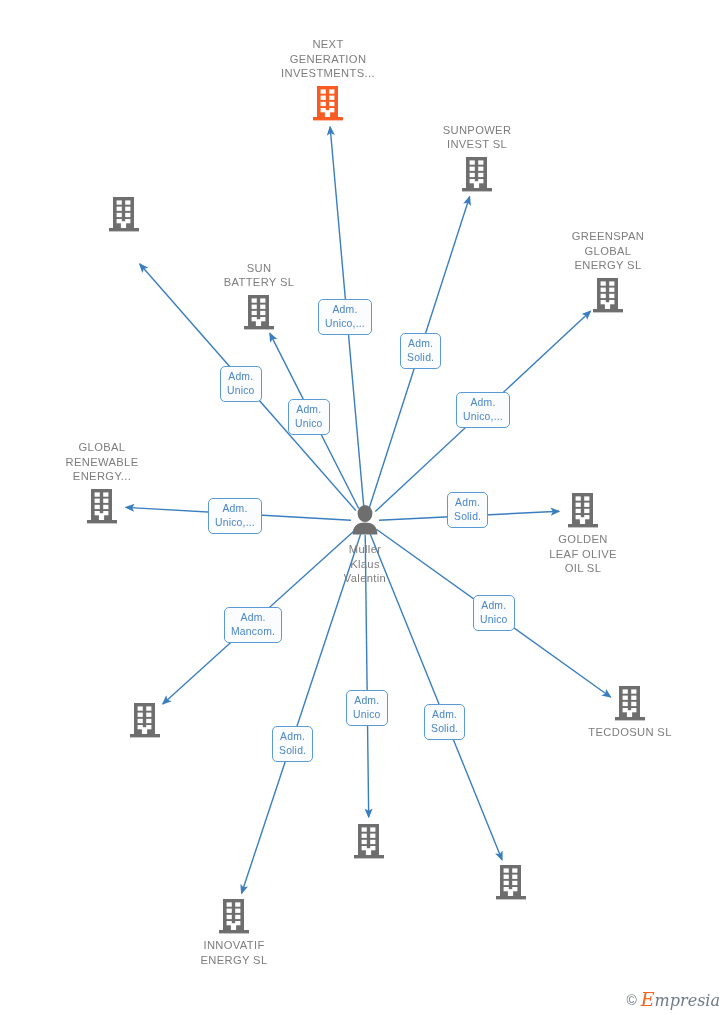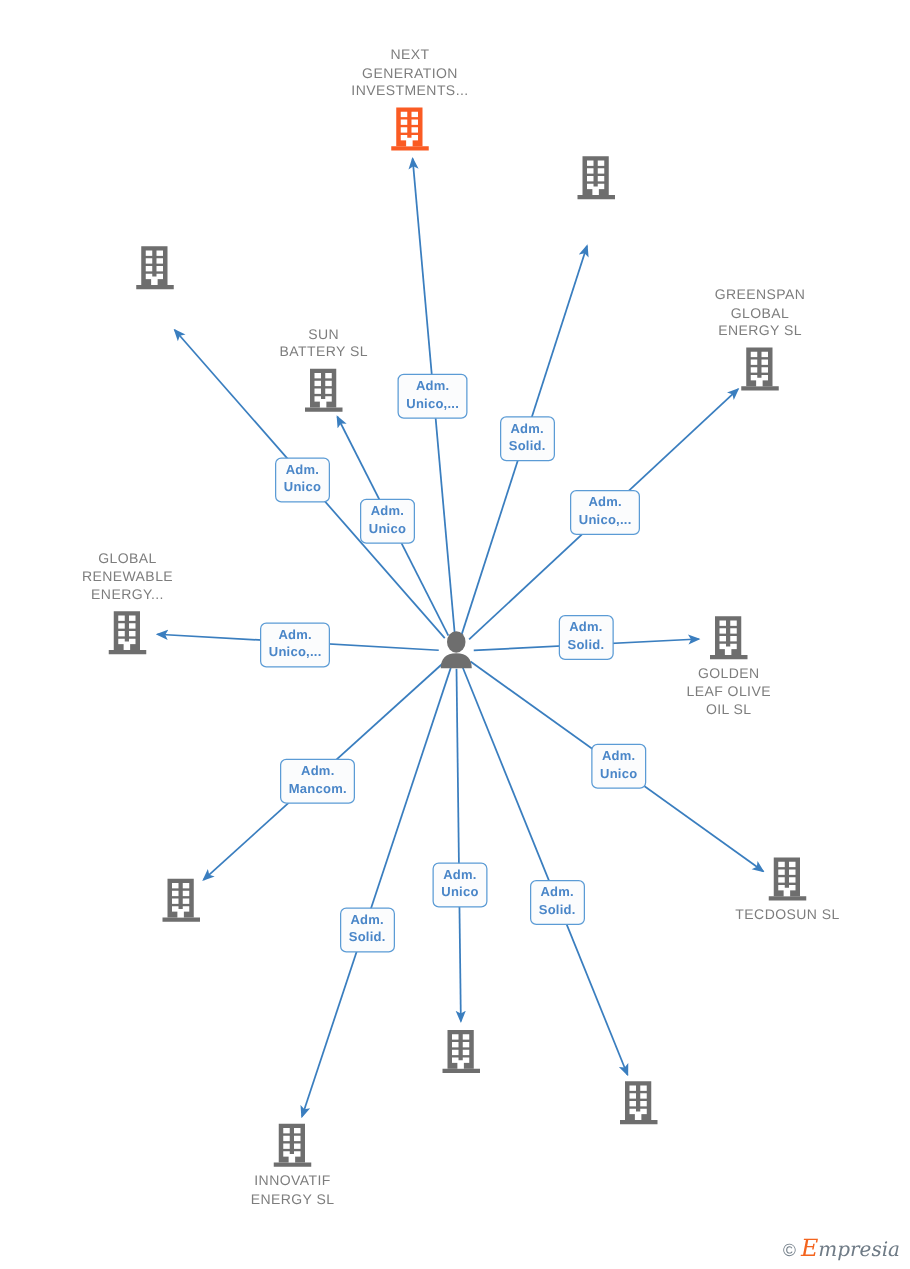--- a/index.html
+++ b/index.html
@@ -57,21 +57,20 @@
     border: 1.3px solid #5b9bd5;
     border-radius: 5px;
     color: #4a86c8;
     font-size: 10.4px;
     line-height: 13.5px;
     text-align: center;
     padding: 3px 6px 4px 6px;
     z-index: 5;
     white-space: pre-line;
     letter-spacing: 0.2px;
-    font-weight: bold;
   }
 
   #watermark {
     position: absolute;
     right: 8px;
     bottom: 6px;
     display: flex;
     align-items: center;
     gap: 4px;
     z-index: 10;
@@ -135,20 +134,22 @@
             <rect x="18.2" y="11.6" width="5.2" height="4.3" fill="#ffffff"></rect>
             <rect x="9.6" y="17.8" width="5.2" height="4.3" fill="#ffffff"></rect>
             <rect x="18.2" y="17.8" width="5.2" height="4.3" fill="#ffffff"></rect>
             <rect x="9.6" y="24" width="5.2" height="4.3" fill="#ffffff"></rect>
             <rect x="18.2" y="24" width="5.2" height="4.3" fill="#ffffff"></rect>
             <rect x="13.9" y="26.2" width="5.2" height="6.8" fill="#ffffff"></rect>
           </svg>
         </div>
       </div>
       <div class="node label-top" style="left: 477px; top: 122.8px;">
+        <div class="node-label">SUNPOWER
+INVEST SL</div>
         <div>
           <svg class="node-icon" width="34" height="38" viewBox="0 0 34 38" xmlns="http://www.w3.org/2000/svg">
             <rect x="6" y="2" width="21" height="31" fill="#6e6e6e"></rect>
             <rect x="2" y="33" width="30" height="3.4" fill="#6e6e6e"></rect>
             <rect x="9.6" y="5.4" width="5.2" height="4.3" fill="#ffffff"></rect>
             <rect x="18.2" y="5.4" width="5.2" height="4.3" fill="#ffffff"></rect>
             <rect x="9.6" y="11.6" width="5.2" height="4.3" fill="#ffffff"></rect>
             <rect x="18.2" y="11.6" width="5.2" height="4.3" fill="#ffffff"></rect>
             <rect x="9.6" y="17.8" width="5.2" height="4.3" fill="#ffffff"></rect>
             <rect x="18.2" y="17.8" width="5.2" height="4.3" fill="#ffffff"></rect>
@@ -342,20 +343,23 @@
           </svg>
         </div>
       </div>
       <div class="node label-bottom" style="left: 365px; top: 503px;">
         <div>
           <svg class="node-icon" width="34" height="36" viewBox="0 0 34 36" xmlns="http://www.w3.org/2000/svg">
             <ellipse cx="17" cy="10.5" rx="7.4" ry="8.6" fill="#6e6e6e"></ellipse>
             <path d="M17 19.5 C8.4 19.5 4.6 24.2 4.6 31.5 L29.4 31.5 C29.4 24.2 25.6 19.5 17 19.5 Z" fill="#6e6e6e"></path>
           </svg>
         </div>
+        <div class="node-label">Muller
+Klaus
+Valentin</div>
       </div>
     </div>
   <div id="edge-labels-layer">
       <div class="edge-label" style="left: 318px; top: 299px;">Adm.
 Unico,...</div>
       <div class="edge-label" style="left: 400px; top: 333px;">Adm.
 Solid.</div>
       <div class="edge-label" style="left: 456px; top: 392px;">Adm.
 Unico,...</div>
       <div class="edge-label" style="left: 447px; top: 492px;">Adm.

